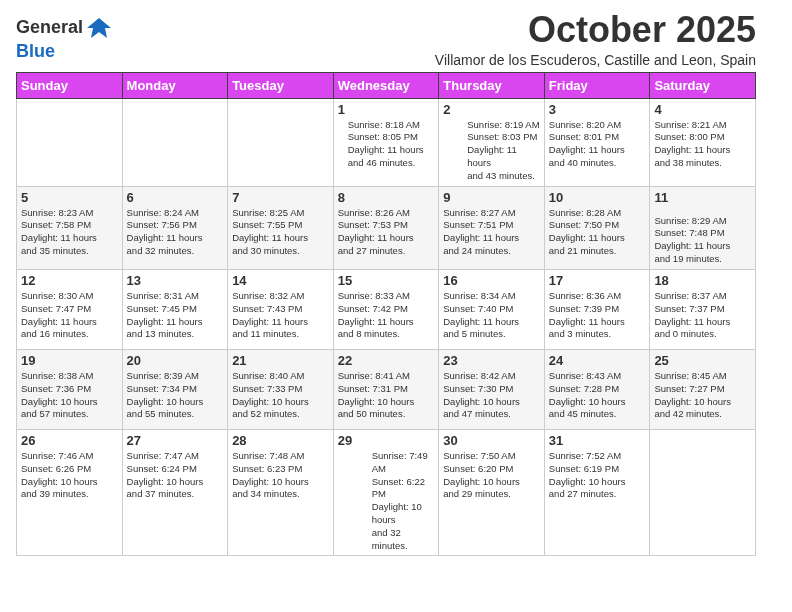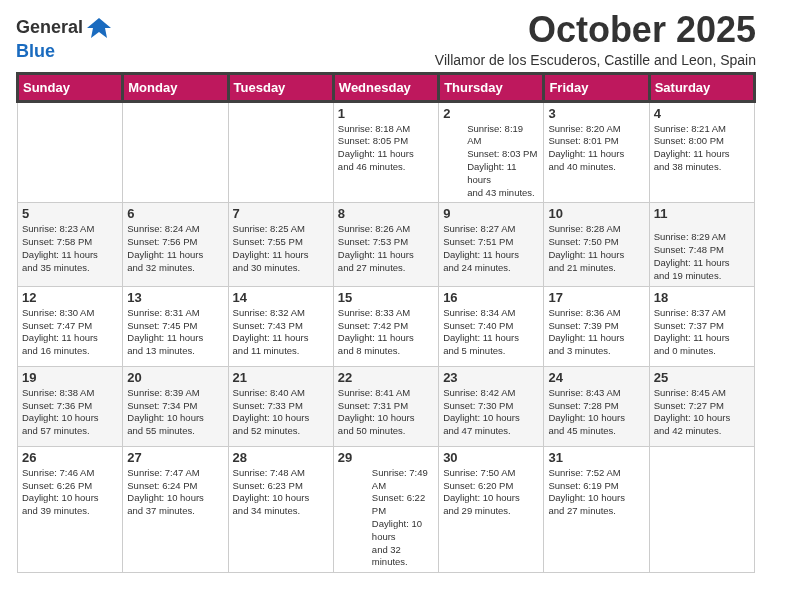--- a/index.html
+++ b/index.html
@@ -52,27 +52,27 @@
       font-size: 14px;
       color: #333;
       margin-top: 2px;
     }
     .calendar {
       width: 100%;
       border-collapse: collapse;
       table-layout: fixed;
     }
     .calendar th {
-      background: #be185d;
+      background: #d946ef;
       color: #fff;
       font-size: 13px;
       font-weight: bold;
       padding: 5px 4px;
       text-align: left;
-      border: 3px solid #404040;
+      border: 1px solid #404040;
     }
     .calendar td {
       vertical-align: top;
       border: 1px solid #ccc;
       padding: 3px 4px;
       font-size: 9.5px;
       color: #333;
       height: 80px;
       width: 14.28%;
       background: #fff;
@@ -129,21 +129,21 @@
         <th>Saturday</th>
       </tr>
     </thead>
     <tbody id="calendar-body">
     <tr>
           <td class="empty-cell"></td>
           <td class="empty-cell"></td>
           <td class="empty-cell"></td>
           <td>
             <span class="day-number">1</span>
-            <div class="day-info" style="white-space: pre-line;">Sunrise: 8:18 AM
+            <div class="day-info" style="white-space: pre-line; margin-left: 10px;">Sunrise: 8:18 AM
 Sunset: 8:05 PM
 Daylight: 11 hours
 and 46 minutes.</div>
           </td>
           <td>
             <span class="day-number">2</span>
             <div class="day-info" style="white-space: pre-line; margin-left: 24px;">Sunrise: 8:19 AM
 Sunset: 8:03 PM
 Daylight: 11 hours
 and 43 minutes.</div>

